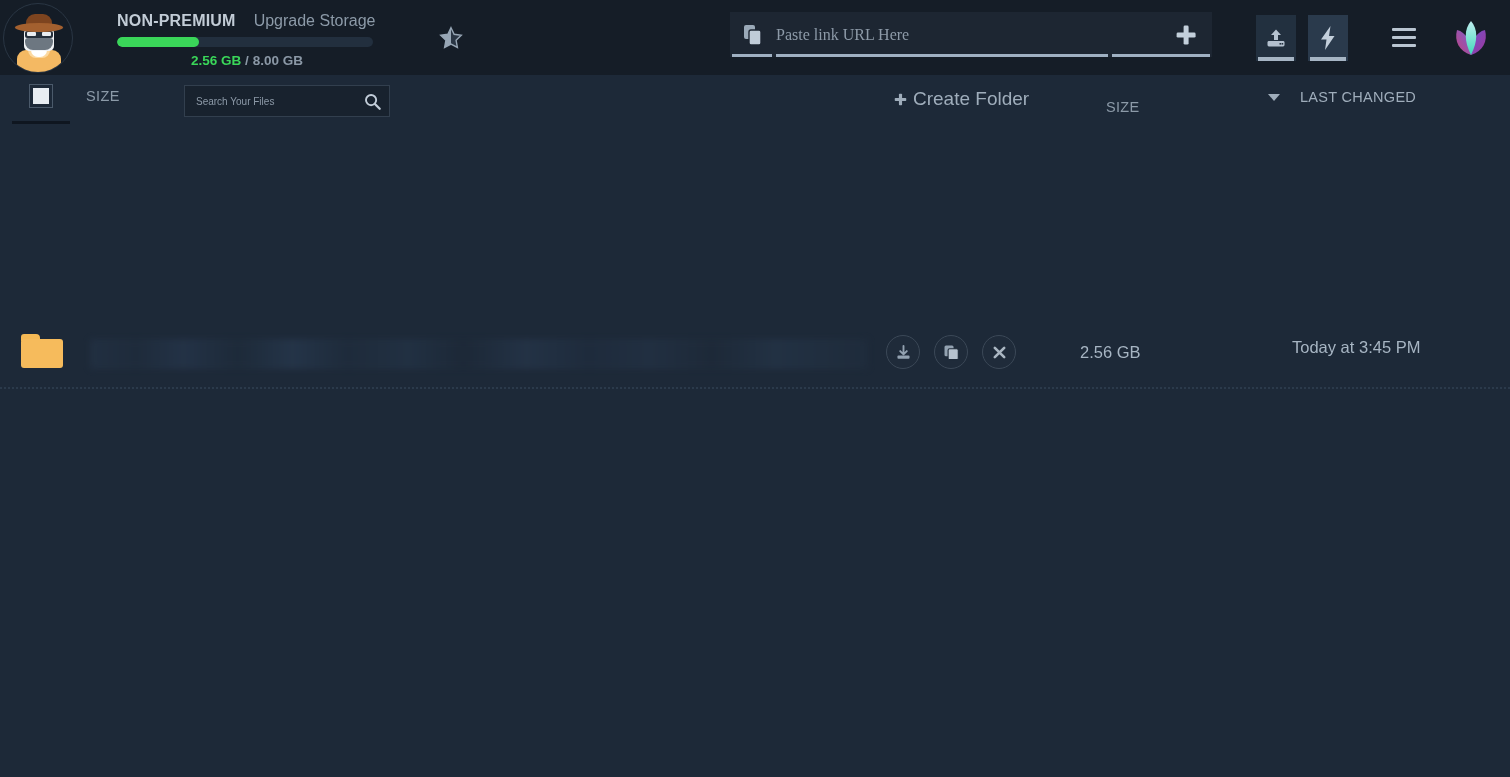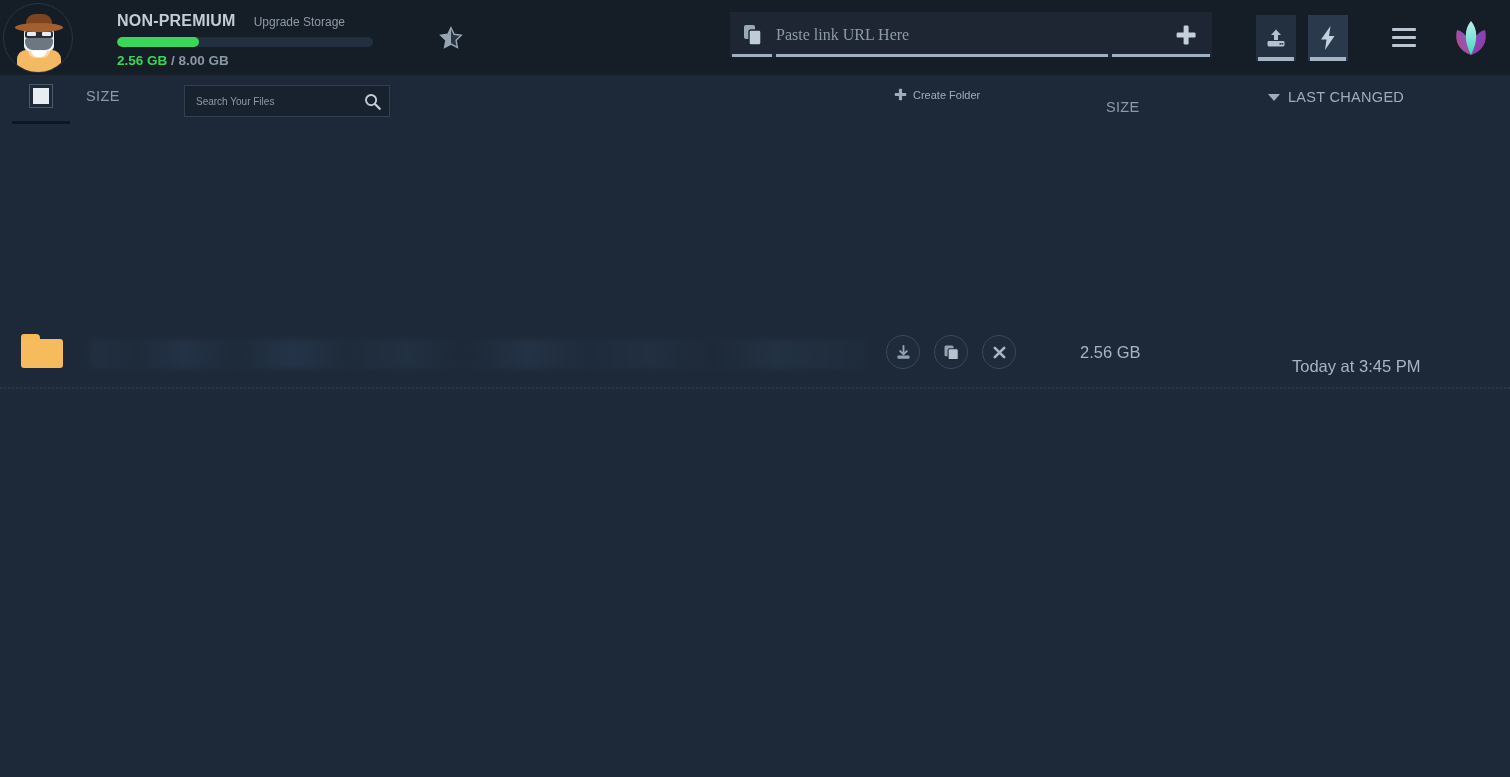--- a/index.html
+++ b/index.html
@@ -121,41 +121,41 @@
     align-items: baseline;
     gap: 18px;
   }
   .plan-name {
     font-size: 16px;
     font-weight: bold;
     color: #c2ccd6;
     letter-spacing: 0.2px;
   }
   .upgrade-link {
-    font-size: 12px;
+    font-size: 16px;
     color: #8c9aa8;
     cursor: pointer;
   }
   .storage-track {
     margin-top: 7px;
     width: 256px;
     height: 10px;
     background: #222f3e;
     border-radius: 6px;
     overflow: hidden;
   }
   .storage-fill {
     height: 100%;
     width: 32%;
     background: #3ad659;
     border-radius: 6px;
   }
   .storage-text {
     margin-top: 6px;
-    text-align: left;
+    text-align: center;
     font-size: 13.5px;
     font-weight: bold;
     color: #8b98a6;
     padding-right: 2px;
   }
   .storage-used { color: #3ad659; }
 
   
   .star-btn {
     margin-left: 55px;
@@ -324,21 +324,21 @@
   .search-icon-cell {
     width: 34px;
     display: flex;
     align-items: center;
     justify-content: center;
     cursor: pointer;
   }
   .tb-create {
     position: absolute;
     left: 894px; top: 13px;
-    font-size: 11px;
+    font-size: 19px;
     color: #9fadbb;
     cursor: pointer;
     display: flex;
     align-items: center;
     gap: 6px;
   }
   .tb-size {
     position: absolute;
     left: 1106px; top: 24px;
     font-size: 14.5px;
@@ -346,21 +346,21 @@
     letter-spacing: 0.3px;
   }
   .tb-changed {
     position: absolute;
     left: 1268px; top: 14px;
     font-size: 14.5px;
     color: #9fadbb;
     letter-spacing: 0.3px;
     display: flex;
     align-items: center;
-    gap: 8px;
+    gap: 20px;
     cursor: pointer;
   }
   .caret-down {
     width: 0; height: 0;
     border-left: 6px solid transparent;
     border-right: 6px solid transparent;
     border-top: 7px solid #9fadbb;
   }
 
   
@@ -421,21 +421,21 @@
   .row-size {
     position: absolute;
     left: 1080px;
     top: 213px;
     font-size: 16.5px;
     color: #a7b5c3;
   }
   .row-date {
     position: absolute;
     left: 1292px;
-    top: 227px;
+    top: 208px;
     font-size: 16.5px;
     color: #a7b5c3;
   }
   .row-sep {
     position: absolute;
     left: 0;
     top: 257px;
     width: 1510px;
     height: 0;
     border-top: 2px dotted #2b3a4b;

